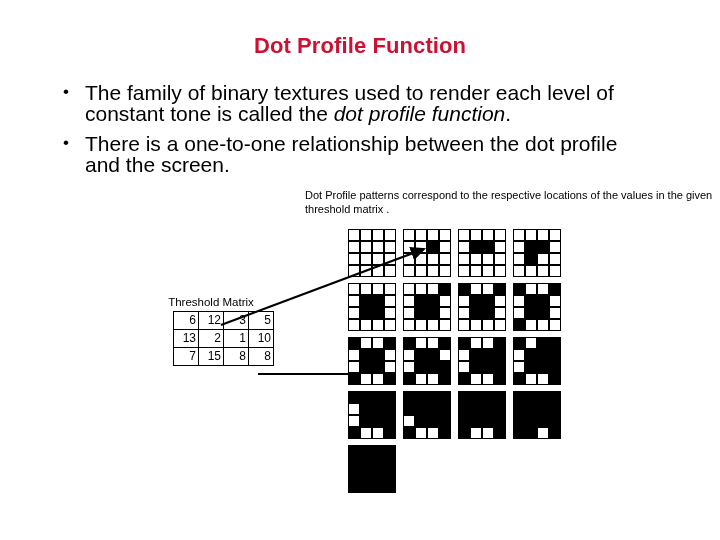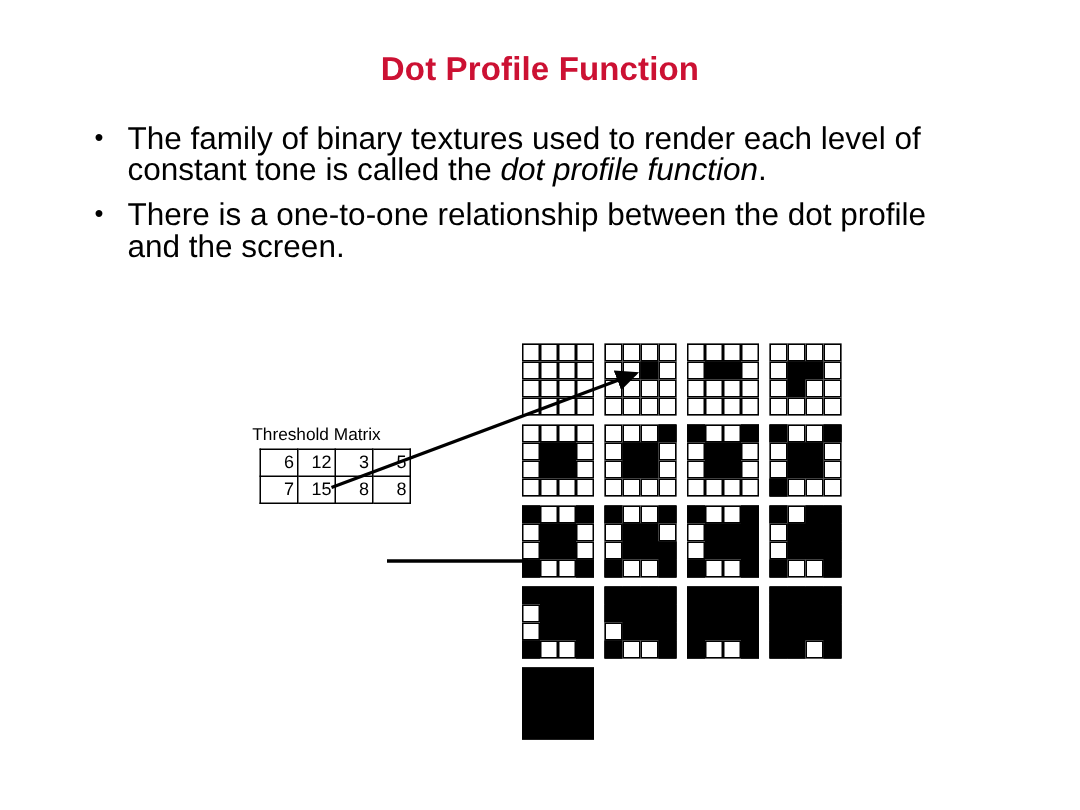--- a/index.html
+++ b/index.html
@@ -73,21 +73,21 @@
     width: 410px;
     font-size: 11px;
     line-height: 14px;
     color: #000;
   }
 
   
   .matrix-block {
     position: absolute;
     left: 155px;
-    top: 284px;
+    top: 296px;
   }
   .matrix-caption {
     font-size: 11.5px;
     color: #000;
     text-align: center;
     width: 112px;
     margin-bottom: 3px;
   }
   table.threshold {
     border-collapse: collapse;
@@ -162,32 +162,39 @@
       <span class="bullet-text"><span>The family of binary textures used to render each level of constant tone is called the </span><span class="ital">dot profile function</span><span>.</span></span>
     </div>
 
     <div class="bullet-row">
       <span class="bullet-mark">•</span>
       <span class="bullet-text"><span>There is a one-to-one relationship between the dot profile and the screen.</span></span>
     </div>
 
   </div>
 
+  <div class="caption">Dot Profile patterns correspond to the respective locations of the values in the given threshold matrix .</div>
 
   <div class="matrix-block">
     <div class="matrix-caption">Threshold Matrix</div>
     <table class="threshold">
       <tbody>
           <tr>
             <td>6</td>
             <td>12</td>
             <td>3</td>
             <td>5</td>
           </tr>
           <tr>
+            <td>13</td>
+            <td>2</td>
+            <td>1</td>
+            <td>10</td>
+          </tr>
+          <tr>
             <td>7</td>
             <td>15</td>
             <td>8</td>
             <td>8</td>
           </tr>
         </tbody>
     </table>
   </div>
 
   <div class="patterns">

